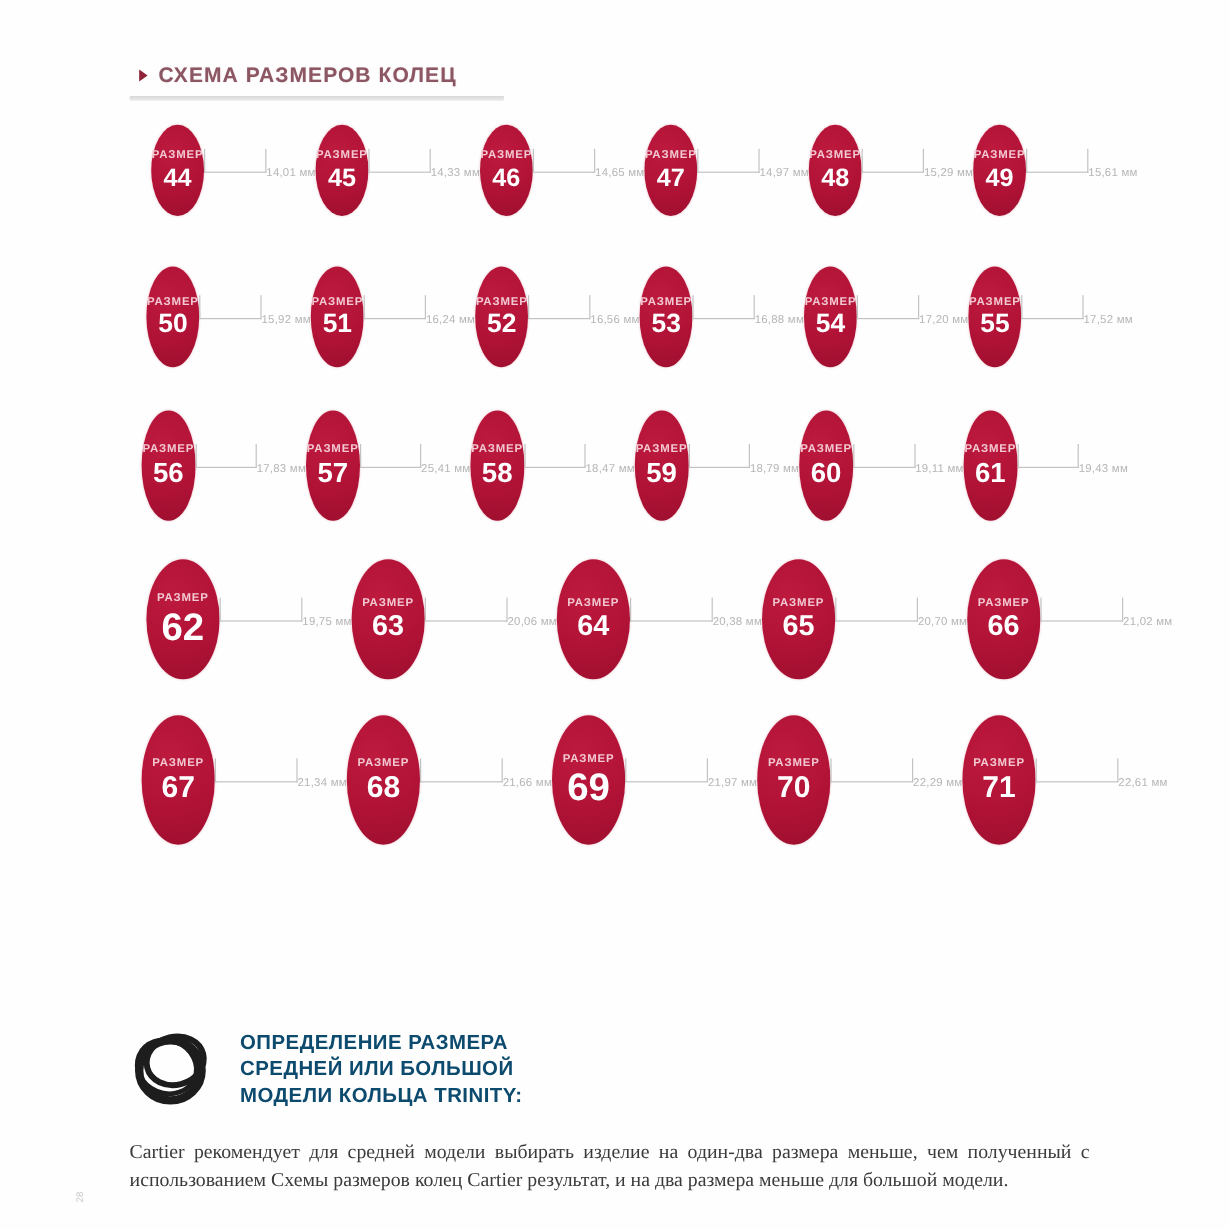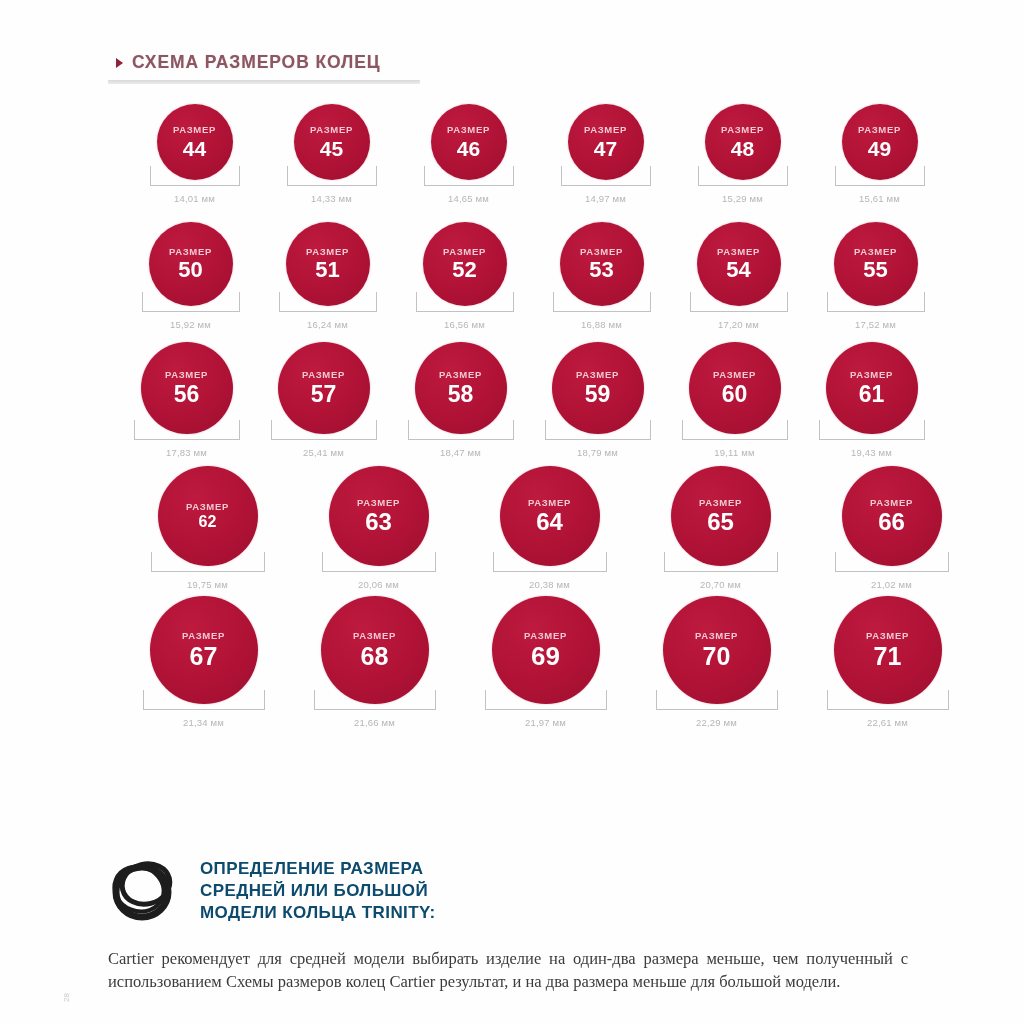--- a/index.html
+++ b/index.html
@@ -67,21 +67,21 @@
   }
   .row {
     position: relative;
     display: flex;
     align-items: flex-start;
     margin-bottom: 0;
   }
   .cell {
     position: relative;
     display: flex;
-    flex-direction: column;
+    flex-direction: row;
     align-items: center;
   }
   .disc {
     border-radius: 50%;
     background: radial-gradient(circle at 38% 30%, #bd1a3e 0%, #b01236 55%, #9d0f2e 100%);
     color: #ffffff;
     display: flex;
     flex-direction: column;
     align-items: center;
     justify-content: center;
@@ -370,21 +370,21 @@
           <div class="caliper" style="width: 106px;">
             <div class="caliper-bar"></div>
           </div>
           <div class="mm">19,43 мм</div>
         </div>
       </div>
       <div class="row" style="height: 130px; padding-left: 122px;">
         <div class="cell" style="width: 171px; margin-right: 0px;">
           <div class="disc" style="width: 100px; height: 100px;">
             <div class="disc-label">РАЗМЕР</div>
-            <div class="disc-number" style="font-size: 16px;">62</div>
+            <div class="disc-number" style="font-size: 32px;">62</div>
           </div>
           <div class="caliper" style="width: 114px;">
             <div class="caliper-bar"></div>
           </div>
           <div class="mm">19,75 мм</div>
         </div>
         <div class="cell" style="width: 171px; margin-right: 0px;">
           <div class="disc" style="width: 100px; height: 100px;">
             <div class="disc-label">РАЗМЕР</div>
             <div class="disc-number" style="font-size: 24px;">63</div>
@@ -442,21 +442,21 @@
             <div class="disc-number" style="font-size: 25px;">68</div>
           </div>
           <div class="caliper" style="width: 122px;">
             <div class="caliper-bar"></div>
           </div>
           <div class="mm">21,66 мм</div>
         </div>
         <div class="cell" style="width: 171px; margin-right: 0px;">
           <div class="disc" style="width: 108px; height: 108px;">
             <div class="disc-label">РАЗМЕР</div>
-            <div class="disc-number" style="font-size: 26px;">69</div>
+            <div class="disc-number" style="font-size: 32px;">69</div>
           </div>
           <div class="caliper" style="width: 122px;">
             <div class="caliper-bar"></div>
           </div>
           <div class="mm">21,97 мм</div>
         </div>
         <div class="cell" style="width: 171px; margin-right: 0px;">
           <div class="disc" style="width: 108px; height: 108px;">
             <div class="disc-label">РАЗМЕР</div>
             <div class="disc-number" style="font-size: 25px;">70</div>

